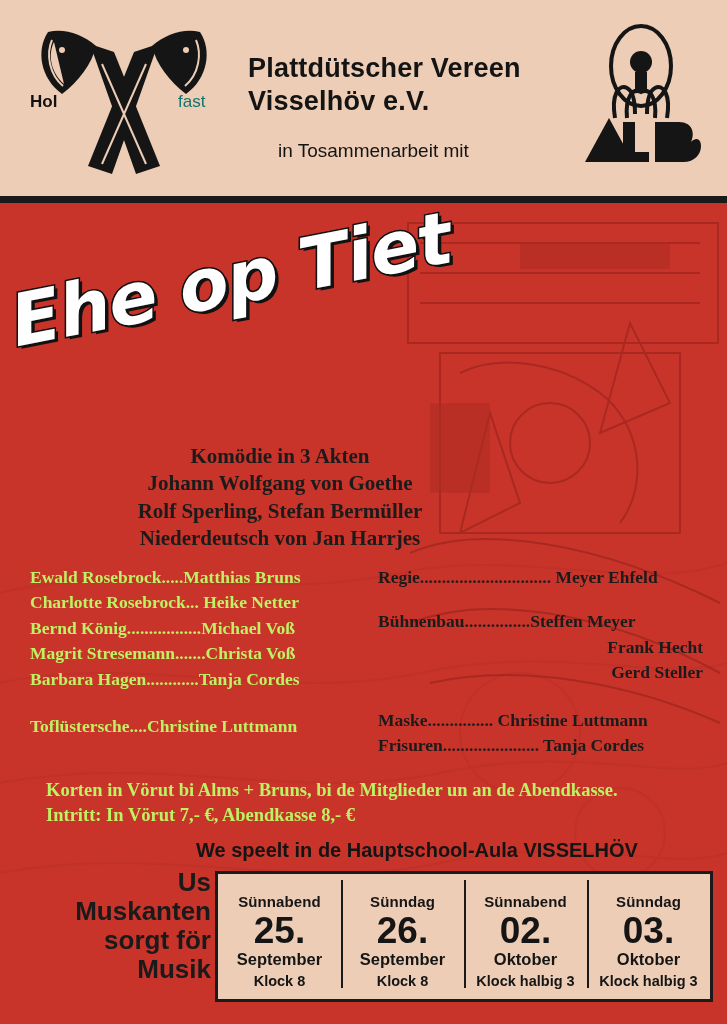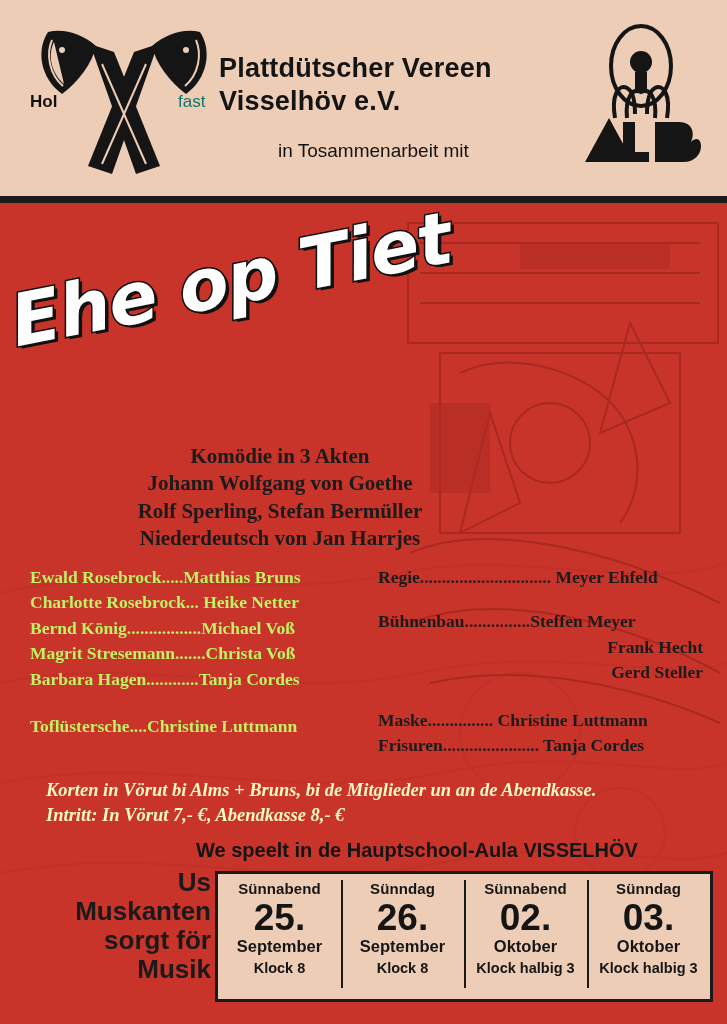--- a/index.html
+++ b/index.html
@@ -50,21 +50,21 @@
     position: absolute;
     left: 166px; top: 92px;
     font-size: 17px;
     font-weight: normal;
     color: #0f766e;
     font-family: "Liberation Sans", sans-serif;
     margin-left: 12px;
   }
   .club-name {
     position: absolute;
-    left: 219px; top: 52px;
+    left: 248px; top: 52px;
     font-size: 27px;
     font-weight: bold;
     color: #141414;
     line-height: 1.22;
     letter-spacing: .2px;
   }
   .coop-line {
     position: absolute;
     left: 278px; top: 140px;
     font-size: 19px;
@@ -166,23 +166,22 @@
   .r-right { text-align: right; display: block; }
 
   
   .tickets {
     position: absolute;
     left: 46px; top: 575px;
     width: 660px;
     font-family: "Liberation Serif", serif;
     font-weight: bold;
     font-size: 18.5px;
-    color: #fef9c3;
+    color: #bef264;
     line-height: 1.35;
-    font-style: italic;
   }
   .venue {
     position: absolute;
     left: 196px; top: 636px;
     width: 520px;
     font-family: "Liberation Sans", sans-serif;
     font-weight: bold;
     font-size: 20px;
     color: #141414;
   }
@@ -208,21 +207,21 @@
     height: 125px;
     background: #edcdb6;
     border: 3px solid #1a1a1a;
     display: flex;
   }
   .date-cell {
     flex: 1 1 0;
     position: relative;
     text-align: center;
     color: #151515;
-    padding-top: 6px;
+    padding-top: 19px;
   }
   .date-cell + .date-cell::before {
     content: "";
     position: absolute;
     left: 0; top: 6px;
     width: 2px; height: 108px;
     background: #1a1a1a;
   }
   .d-weekday {
     font-size: 15px;

